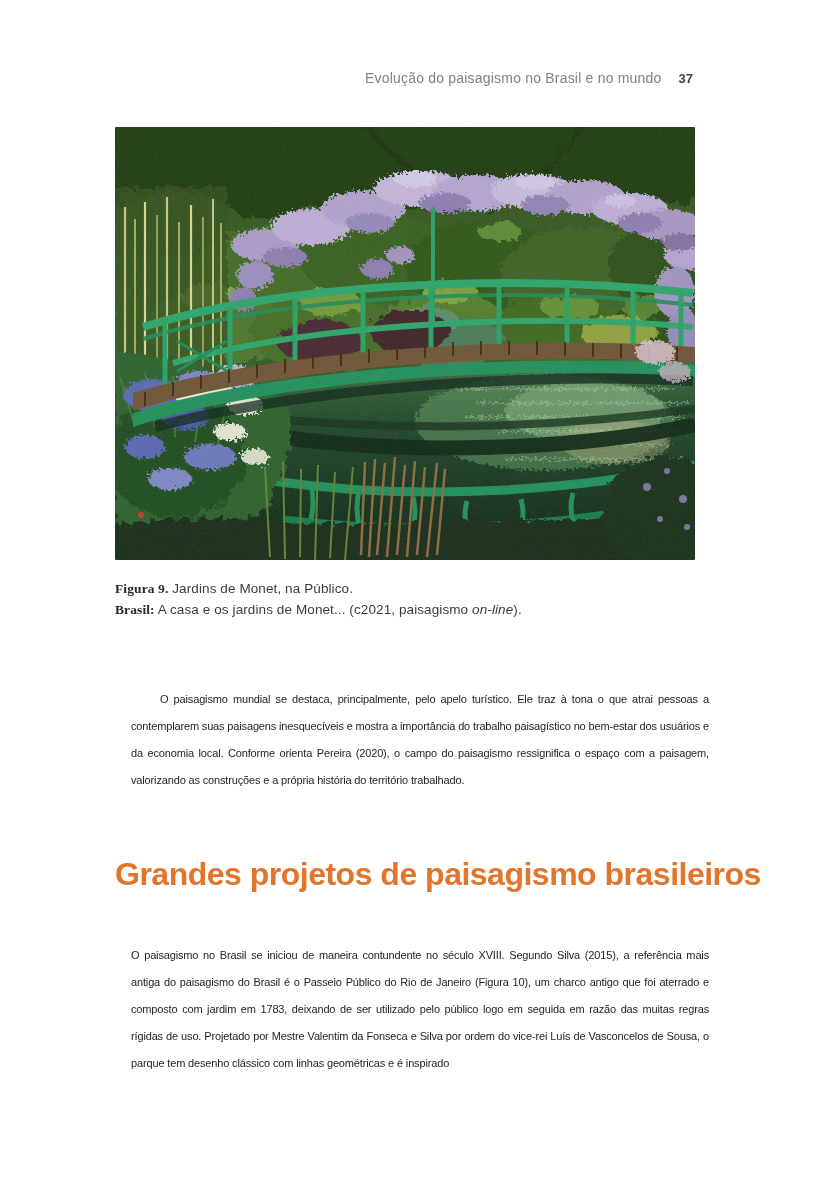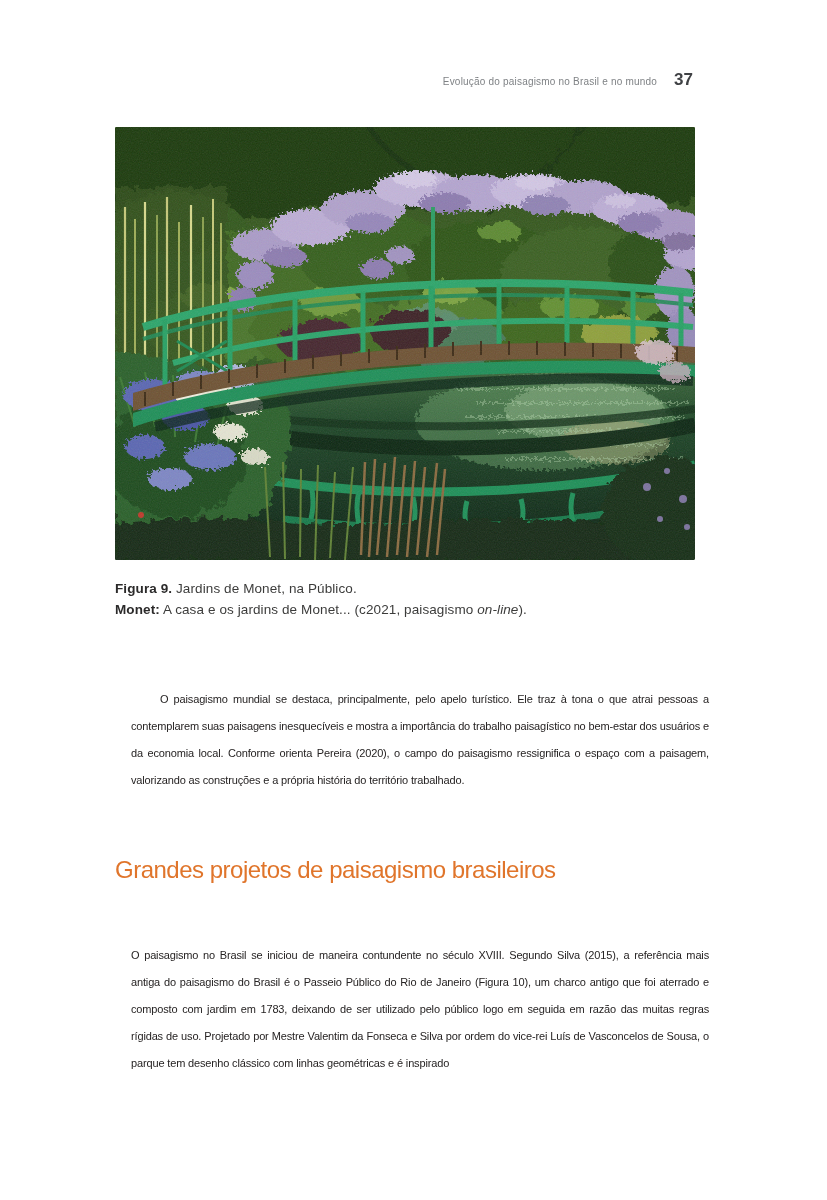--- a/index.html
+++ b/index.html
@@ -5,39 +5,39 @@
   html,body{margin:0;padding:0;background:#ffffff;}
   .page{
     position:relative; width:827px; height:1200px; background:#ffffff;
     font-family:"Liberation Sans", sans-serif; overflow:hidden;
   }
   
   .page-header{
     position:absolute; top:70px; left:115px; width:578px;
     display:flex; justify-content:flex-end; align-items:baseline; gap:17px;
   }
-  .running-title{ font-size:10px; color:#7f8285; letter-spacing:.2px; }
-  .page-number{ font-size:17px; font-weight:700; color:#404245; }
+  .running-title{ font-size:14px; color:#7f8285; letter-spacing:.2px; }
+  .page-number{ font-size:13px; font-weight:700; color:#404245; }
   
   .figure{ position:absolute; top:127px; left:115px; width:580px; margin:0; }
   .photo{ width:580px; height:433px; border-radius:2px; overflow:hidden; background:#2c4a17; }
   .photo svg{ display:block; }
   figcaption{ margin-top:19px; font-size:13.5px; line-height:20.5px; color:#3c3c3b; letter-spacing:.1px;}
-  figcaption b{ color:#2b2a2a; }
+  figcaption b{ color:#2b2a2a;font-family:Liberation Serif, serif; }
   
   .body-par{
     position:absolute; left:115px; width:578px; margin:16px;
     font-size:11px; line-height:27px; color:#262323; text-align:justify;
     letter-spacing:-0.15px;
   }
   .par-1{ top:670px; text-indent:29px; }
   .par-2{ top:926px; }
   .section-heading{
     position:absolute; top:856px; left:115px; margin:0;
-    font-size:24px; font-weight:400; color:#e0752b; letter-spacing:-0.5px;
+    font-size:32px; font-weight:700; color:#e0752b; letter-spacing:-0.5px;
     white-space:nowrap;
   }
 </style>
 </head>
 <body>
 
 <div class="page">
 
   <header class="page-header">
     <span class="running-title">Evolução do paisagismo no Brasil e no mundo</span>
@@ -281,21 +281,21 @@
             <circle cx="545" cy="392" r="3"></circle>
               <circle cx="572" cy="400" r="3"></circle>
           </g>
         </g>
 
         <rect x="0" y="0" width="580" height="433" filter="url(#grain)" opacity="0.14"></rect>
       </svg>
     </div>
     <figcaption>
       <div><b>Figura 9.</b><span> Jardins de Monet, na Público.</span></div>
-      <div><b>Monet:</b><span> A casa e os jardins de Monet... (c2021, paisagismo </span><i>on-line</i><span>).</span></div>
+      <div><b>Brasil:</b><span> A casa e os jardins de Monet... (c2021, paisagismo </span><i>on-line</i><span>).</span></div>
     </figcaption>
   </figure>
 
   <main>
     <p class="body-par par-1">O paisagismo mundial se destaca, principalmente, pelo apelo turístico. Ele traz à tona o que atrai pessoas a contemplarem suas paisagens inesquecíveis e mostra a importância do trabalho paisagístico no bem-estar dos usuários e da economia local. Conforme orienta Pereira (2020), o campo do paisagismo ressignifica o espaço com a paisagem, valorizando as construções e a própria história do território trabalhado.</p>
     <h1 class="section-heading">Grandes projetos de paisagismo brasileiros</h1>
     <p class="body-par par-2">O paisagismo no Brasil se iniciou de maneira contundente no século XVIII. Segundo Silva (2015), a referência mais antiga do paisagismo do Brasil é o Passeio Público do Rio de Janeiro (Figura 10), um charco antigo que foi aterrado e composto com jardim em 1783, deixando de ser utilizado pelo público logo em seguida em razão das muitas regras rígidas de uso. Projetado por Mestre Valentim da Fonseca e Silva por ordem do vice-rei Luís de Vasconcelos de Sousa, o parque tem desenho clássico com linhas geométricas e é inspirado</p>
   </main>
 
 </div>

